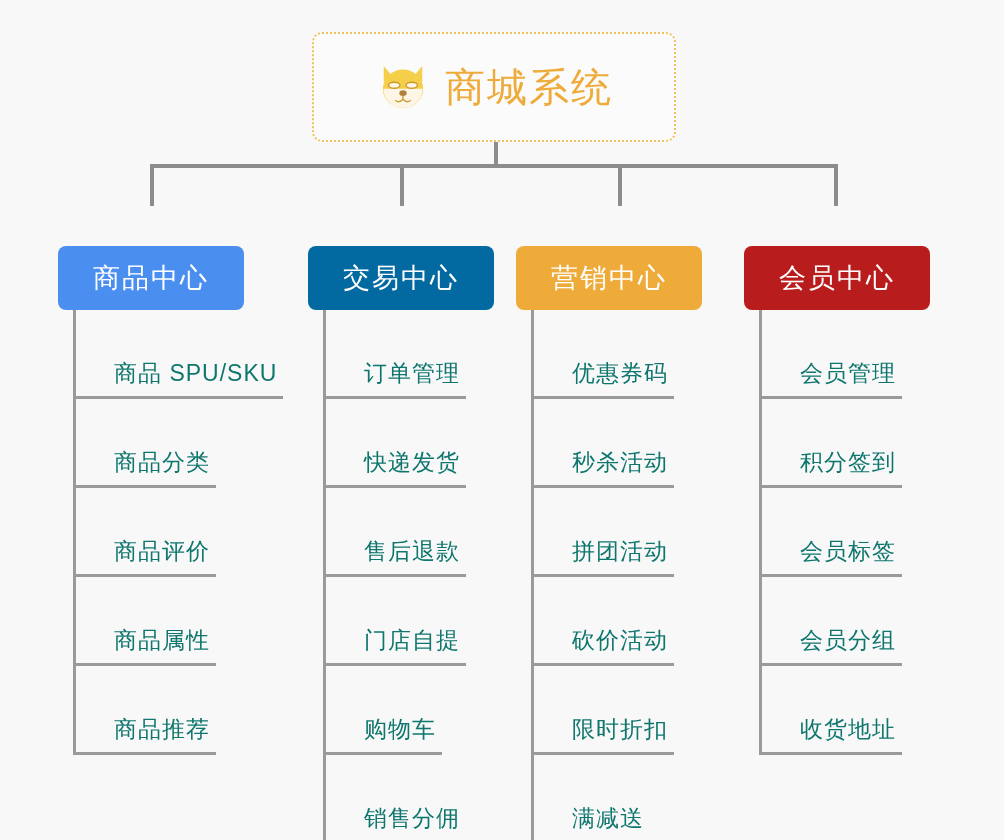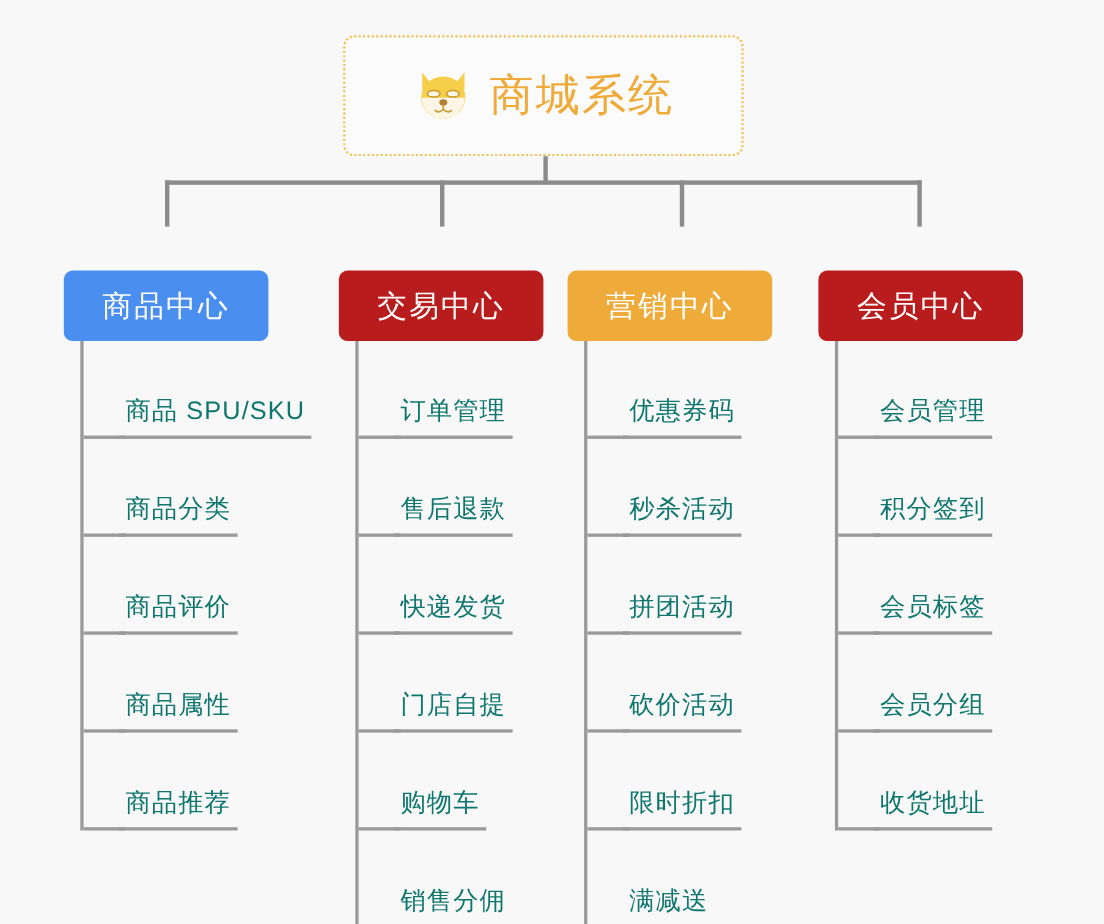--- a/index.html
+++ b/index.html
@@ -80,21 +80,21 @@
     display: flex;
     align-items: center;
     justify-content: center;
     color: #ffffff;
     font-size: 27px;
     letter-spacing: 2px;
     white-space: nowrap;
     box-sizing: border-box;
   }
   .branch-1 .branch-header { width: 186px; background: #4a8ef0; }
-  .branch-2 .branch-header { width: 186px; background: #b91c1c; font-family: Liberation Mono, monospace; }
+  .branch-2 .branch-header { width: 186px; background: #0369a1; font-family: Liberation Mono, monospace; }
   .branch-3 .branch-header { width: 186px; background: #eeab3a; }
   .branch-4 .branch-header { width: 186px; background: #b91c1c; }
 
   
   .branch-body {
     position: relative;
     margin-left: 15px;
     padding-left: 0;
     border-left: 3px solid #9a9a9a;
   }
@@ -199,25 +199,25 @@
 
   <div class="branch branch-2">
     <div class="branch-header">交易中心</div>
     <div class="branch-body">
       <div class="leaf">
           <span class="leaf-underline"></span>
           <span class="leaf-label">订单管理</span>
         </div>
       <div class="leaf">
           <span class="leaf-underline"></span>
+          <span class="leaf-label">快递发货</span>
+        </div>
+      <div class="leaf">
+          <span class="leaf-underline"></span>
           <span class="leaf-label">售后退款</span>
-        </div>
-      <div class="leaf">
-          <span class="leaf-underline"></span>
-          <span class="leaf-label">快递发货</span>
         </div>
       <div class="leaf">
           <span class="leaf-underline"></span>
           <span class="leaf-label">门店自提</span>
         </div>
       <div class="leaf">
           <span class="leaf-underline"></span>
           <span class="leaf-label">购物车</span>
         </div>
       <div class="leaf">

